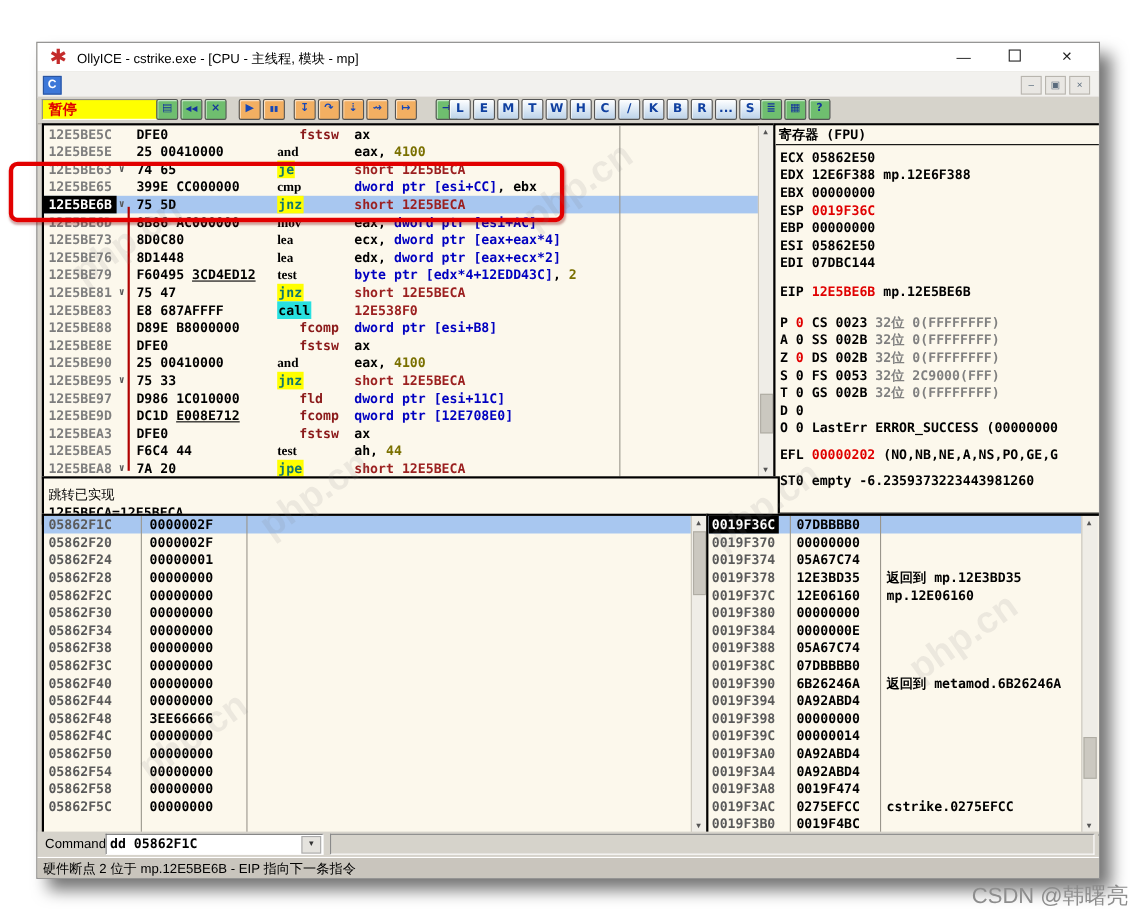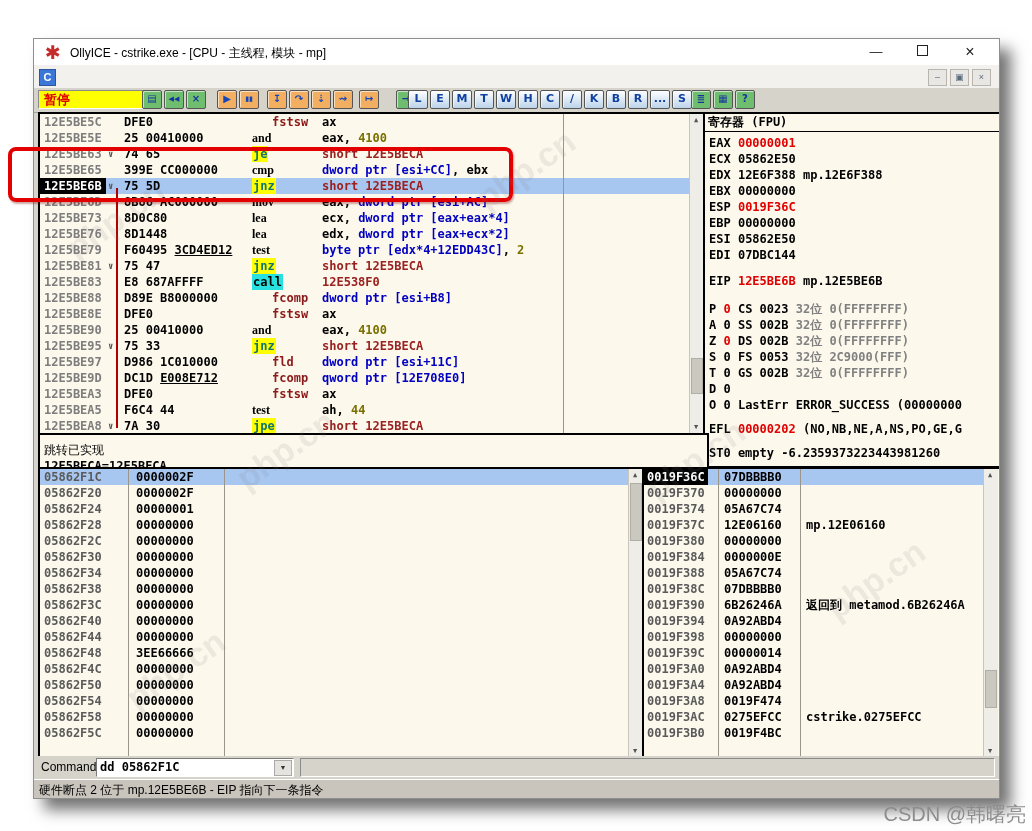--- a/index.html
+++ b/index.html
@@ -307,38 +307,37 @@
           <div class="drow">
             <span class="addr">12E5BEA5</span>
             <span class="jcol"></span>
             <span class="bytes">F6C4 44</span>
             <span class="mn mn-k">test</span>
             <span class="ops"><span class="c-p">ah, </span><span class="c-imm">44</span></span>
           </div>
           <div class="drow">
             <span class="addr">12E5BEA8</span>
             <span class="jcol">∨</span>
-            <span class="bytes">7A 30</span>
+            <span class="bytes">7A 20</span>
             <span class="mn mn-jmp">jpe</span>
             <span class="ops"><span class="c-dest">short 12E5BECA</span></span>
           </div>
         </div>
       <span class="vline" style="left:523px;"></span>
       <div class="redline"></div>
       <div class="sbar">
         <span class="sarrow" style="top:0;">▲</span>
         <span class="sthumb" style="top:244px;height:34px;"></span>
         <span class="sarrow" style="bottom:0;">▼</span>
       </div>
     </div>
 
     <div class="pane" style="left:669px;top:73px;width:296px;height:352px;">
       <div class="reg-header">寄存器 (FPU)</div>
       <div class="reg-body">
-          <div class="rline"><span>EAX </span><span class="red">00000001</span></div>
           <div class="rline"><span>ECX </span><span>05862E50</span></div>
           <div class="rline"><span>EDX </span><span>12E6F388</span><span> mp.12E6F388</span></div>
           <div class="rline"><span>EBX </span><span>00000000</span></div>
           <div class="rline"><span>ESP </span><span class="red">0019F36C</span></div>
           <div class="rline"><span>EBP </span><span>00000000</span></div>
           <div class="rline"><span>ESI </span><span>05862E50</span></div>
           <div class="rline"><span>EDI </span><span>07DBC144</span></div>
           <div class="rgap10"></div>
           <div class="rline"><span>EIP </span><span class="red">12E5BE6B</span><span> mp.12E5BE6B</span></div>
           <div class="rgap12"></div>
@@ -449,20 +448,25 @@
           </div>
           <div class="mrow">
             <span class="s-addr">0019F370</span>
             <span class="s-val">00000000</span>
           </div>
           <div class="mrow">
             <span class="s-addr">0019F374</span>
             <span class="s-val">05A67C74</span>
           </div>
           <div class="mrow">
+            <span class="s-addr">0019F378</span>
+            <span class="s-val">12E3BD35</span>
+            <span class="s-com">返回到 mp.12E3BD35</span>
+          </div>
+          <div class="mrow">
             <span class="s-addr">0019F37C</span>
             <span class="s-val">12E06160</span>
             <span class="s-com">mp.12E06160</span>
           </div>
           <div class="mrow">
             <span class="s-addr">0019F380</span>
             <span class="s-val">00000000</span>
           </div>
           <div class="mrow">
             <span class="s-addr">0019F384</span>

